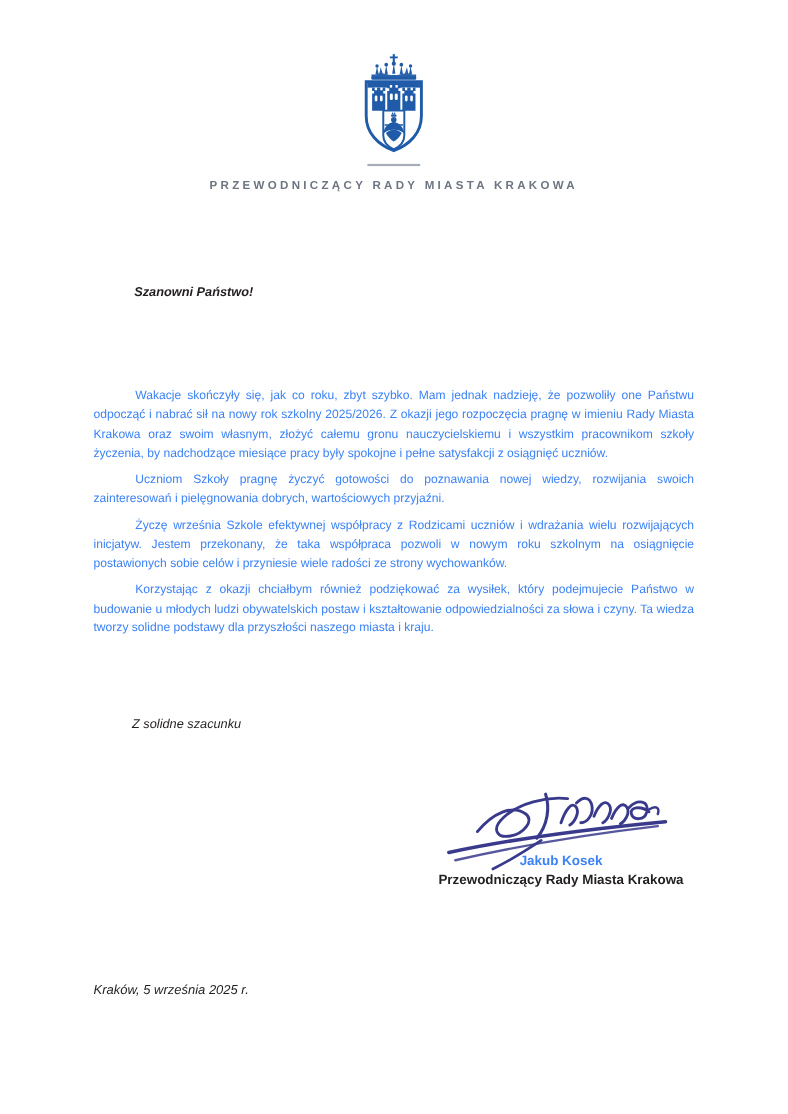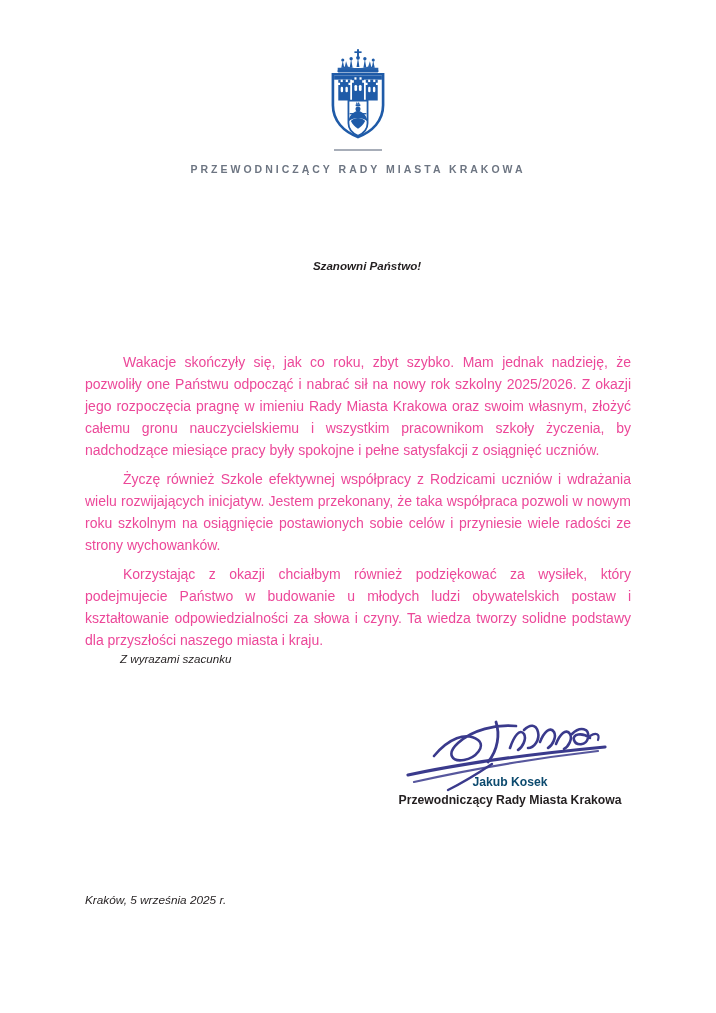--- a/index.html
+++ b/index.html
@@ -48,47 +48,46 @@
     font-size: 10.5px;
     font-weight: 600;
     letter-spacing: 3.0px;
     color: #6d7582;
     white-space: nowrap;
   }
 
   
   .salutations {
     position: absolute;
-    left: 112px;
+    left: 122px;
     top: 258px;
     width: 510px;
-    text-align: center;
   }
   .salutation {
     font-style: italic;
     font-weight: bold;
     font-size: 11.6px;
     line-height: 1.35;
     margin: 0 0 13px 0;
     color: #231f20;
   }
 
   .body-text {
     position: absolute;
     left: 85px;
     top: 352px;
     width: 546px;
   }
   .para {
     margin: 0 0 7px 0;
-    font-size: 14px;
+    font-size: 11px;
     line-height: 1.57;
     text-align: justify;
     text-indent: 38px;
-    color: #ec4899;
+    color: #3b82f6;
     hyphens: none;
   }
   .para:last-child { margin-bottom: 0; }
 
   .closing {
     position: absolute;
     left: 120px;
     top: 652px;
     font-style: italic;
     font-size: 11.6px;
@@ -109,21 +108,21 @@
     top: 0;
     width: 230px;
     height: 80px;
     pointer-events: none;
   }
   .sig-name {
     position: relative;
     margin-top: 62px;
     font-size: 12.2px;
     font-weight: bold;
-    color: #0c4a6e;
+    color: #3b82f6;
     line-height: 1.45;
   }
   .sig-role {
     position: relative;
     font-size: 12.2px;
     font-weight: bold;
     color: #231f20;
     line-height: 1.45;
   }
 
@@ -217,25 +216,26 @@
 
     <div class="letterhead-title">PRZEWODNICZĄCY RADY MIASTA KRAKOWA</div>
   </div>
 
   <div class="salutations">
     <p class="salutation">Szanowni Państwo!</p>
   </div>
 
   <div class="body-text">
     <p class="para">Wakacje skończyły się, jak co roku, zbyt szybko. Mam jednak nadzieję, że pozwoliły one Państwu odpocząć i nabrać sił na nowy rok szkolny 2025/2026. Z okazji jego rozpoczęcia pragnę w imieniu Rady Miasta Krakowa oraz swoim własnym, złożyć całemu gronu nauczycielskiemu i wszystkim pracownikom szkoły życzenia, by nadchodzące miesiące pracy były spokojne i pełne satysfakcji z osiągnięć uczniów.</p>
-    <p class="para">Życzę również Szkole efektywnej współpracy z Rodzicami uczniów i wdrażania wielu rozwijających inicjatyw. Jestem przekonany, że taka współpraca pozwoli w nowym roku szkolnym na osiągnięcie postawionych sobie celów i przyniesie wiele radości ze strony wychowanków.</p>
+    <p class="para">Uczniom Szkoły pragnę życzyć gotowości do poznawania nowej wiedzy, rozwijania swoich zainteresowań i pielęgnowania dobrych, wartościowych przyjaźni.</p>
+    <p class="para">Życzę września Szkole efektywnej współpracy z Rodzicami uczniów i wdrażania wielu rozwijających inicjatyw. Jestem przekonany, że taka współpraca pozwoli w nowym roku szkolnym na osiągnięcie postawionych sobie celów i przyniesie wiele radości ze strony wychowanków.</p>
     <p class="para">Korzystając z okazji chciałbym również podziękować za wysiłek, który podejmujecie Państwo w budowanie u młodych ludzi obywatelskich postaw i kształtowanie odpowiedzialności za słowa i czyny. Ta wiedza tworzy solidne podstawy dla przyszłości naszego miasta i kraju.</p>
   </div>
 
-  <div class="closing">Z wyrazami szacunku</div>
+  <div class="closing">Z solidne szacunku</div>
 
   <div class="signature-block">
 
     <svg class="signature-mark" viewBox="0 0 230 80" aria-hidden="true">
       <g fill="none" stroke="#3a3a8c" stroke-linecap="round" stroke-linejoin="round">
 
         <path d="M8 63 C50 54 110 44 205 35" stroke-width="3.2"></path>
         <path d="M14 70 C58 60 120 48 198 39" stroke-width="2.2" opacity="0.85"></path>
 
         <path d="M34 44 C48 27 66 19 78 28 C86 34 76 46 64 48 C52 50 46 42 58 31 C72 18 96 12 116 14" stroke-width="2.6"></path>

